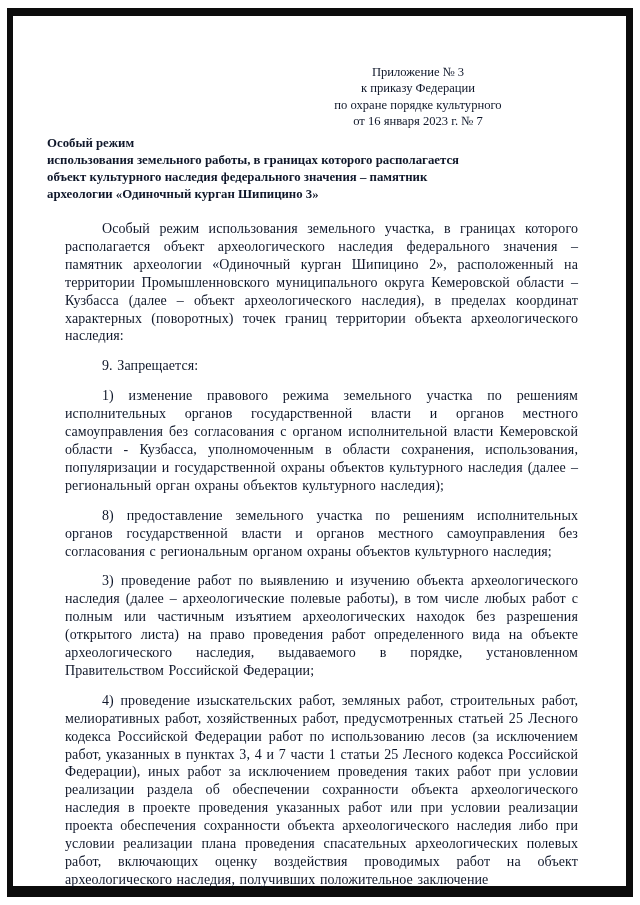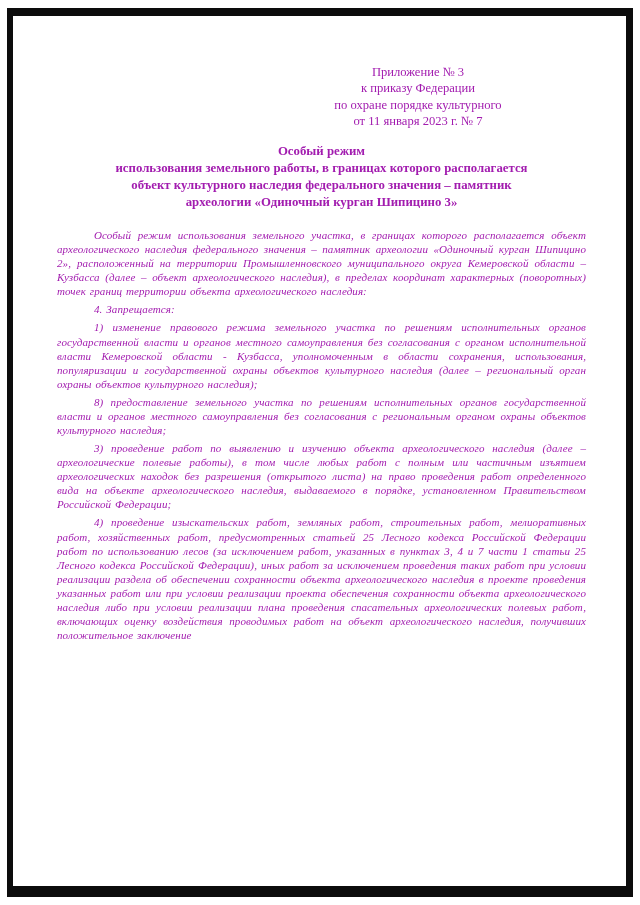--- a/index.html
+++ b/index.html
@@ -9,21 +9,21 @@
     width: 640px;
     height: 905px;
     overflow: hidden;
   }
   .page {
     position: relative;
     width: 640px;
     height: 905px;
     background: #ffffff;
     font-family: "Liberation Serif", serif;
-    color: #a21caf;
+    color: #0f172a;
   }
   
   .frame {
     position: absolute;
     top: 8px;
     left: 7px;
     right: 7px;
     bottom: 8px;
     border-style: solid;
     border-color: #0c0c0c;
@@ -39,65 +39,63 @@
   }
   .doc-header {
     width: 300px;
     margin-left: auto;
     margin-right: 28px;
     text-align: center;
     font-size: 12.6px;
     line-height: 1.3;
   }
   .doc-title {
-    margin-top: 14px;
-    text-align: center;
+    margin-top: 6px;
     font-weight: bold;
     font-size: 12.8px;
     line-height: 1.32;
   }
   .body-text {
     margin-top: 17px;
     padding: 0 6px 0 6px;
   }
   .para {
-    margin: 4px;
+    margin: 12px;
     text-align: justify;
     text-indent: 37px;
-    font-size: 11px;
+    font-size: 14px;
     line-height: 1.28;
     letter-spacing: 0.1px;
     word-spacing: 1px;
-    font-style: italic;
   }
 </style>
 </head>
 <body>
 
 <div class="page">
   <div class="frame">
     <div class="content">
 
       <div class="doc-header">
         <div>Приложение № 3</div>
         <div>к приказу Федерации</div>
         <div>по охране порядке культурного</div>
-        <div>от 11 января 2023 г. № 7</div>
+        <div>от 16 января 2023 г. № 7</div>
       </div>
 
       <div class="doc-title">
         <div>Особый режим</div>
         <div>использования земельного работы, в границах которого располагается</div>
         <div>объект культурного наследия федерального значения – памятник</div>
         <div>археологии «Одиночный курган Шипицино 3»</div>
       </div>
 
       <div class="body-text">
         <p class="para">Особый режим использования земельного участка, в границах которого располагается объект археологического наследия федерального значения – памятник археологии «Одиночный курган Шипицино 2», расположенный на территории Промышленновского муниципального округа Кемеровской области – Кузбасса (далее – объект археологического наследия), в пределах координат характерных (поворотных) точек границ территории объекта археологического наследия:</p>
-        <p class="para">4. Запрещается:</p>
+        <p class="para">9. Запрещается:</p>
         <p class="para">1) изменение правового режима земельного участка по решениям исполнительных органов государственной власти и органов местного самоуправления без согласования с органом исполнительной власти Кемеровской области - Кузбасса, уполномоченным в области сохранения, использования, популяризации и государственной охраны объектов культурного наследия (далее – региональный орган охраны объектов культурного наследия);</p>
         <p class="para">8) предоставление земельного участка по решениям исполнительных органов государственной власти и органов местного самоуправления без согласования с региональным органом охраны объектов культурного наследия;</p>
         <p class="para">3) проведение работ по выявлению и изучению объекта археологического наследия (далее – археологические полевые работы), в том числе любых работ с полным или частичным изъятием археологических находок без разрешения (открытого листа) на право проведения работ определенного вида на объекте археологического наследия, выдаваемого в порядке, установленном Правительством Российской Федерации;</p>
         <p class="para">4) проведение изыскательских работ, земляных работ, строительных работ, мелиоративных работ, хозяйственных работ, предусмотренных статьей 25 Лесного кодекса Российской Федерации работ по использованию лесов (за исключением работ, указанных в пунктах 3, 4 и 7 части 1 статьи 25 Лесного кодекса Российской Федерации), иных работ за исключением проведения таких работ при условии реализации раздела об обеспечении сохранности объекта археологического наследия в проекте проведения указанных работ или при условии реализации проекта обеспечения сохранности объекта археологического наследия либо при условии реализации плана проведения спасательных археологических полевых работ, включающих оценку воздействия проводимых работ на объект археологического наследия, получивших положительное заключение</p>
       </div>
 
     </div>
   </div>
 </div>
 

